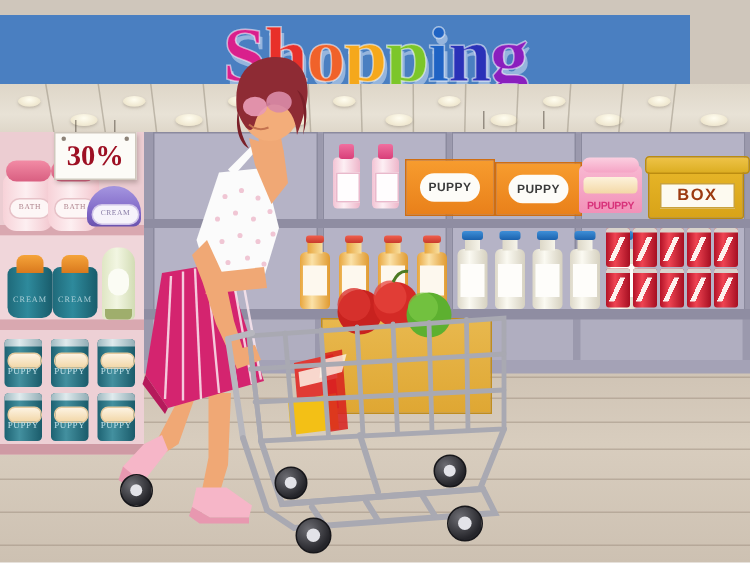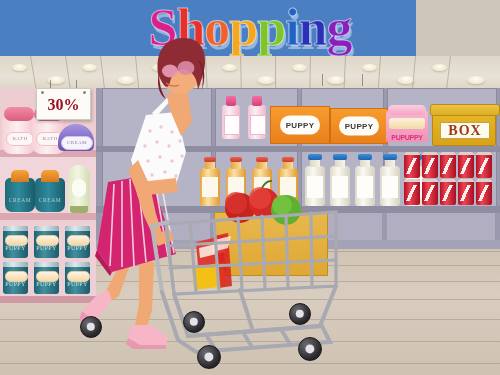--- a/index.html
+++ b/index.html
@@ -1,20 +1,20 @@
 <!DOCTYPE html>
 <html><head>
 <meta charset="utf-8">
 <style>
   html,body{margin:0;padding:0;background:#fff;}
   body{font-family:"Liberation Sans",sans-serif;}
   #scene{position:relative;width:500px;height:375px;overflow:hidden;background:#cfc6bb;}
 
   
-  .banner{position:absolute;left:0;top:0;width:416px;height:60px;background:#4a7fc1;overflow:hidden;}
+  .banner{position:absolute;left:0;top:10px;width:460px;height:60px;background:#4a7fc1;overflow:hidden;}
   .title{position:absolute;left:0;top:-2px;width:500px;text-align:center;
          font-family:"Liberation Serif",serif;font-weight:bold;font-size:52px;letter-spacing:-1px;
          white-space:nowrap;line-height:60px;}
   .title span{display:inline-block;-webkit-text-stroke:1px rgba(255,255,255,.55);
               text-shadow:2px 4px 0 rgba(225,235,250,.5);}
 
   
   .ceiling{position:absolute;left:0;top:56px;width:500px;height:34px;
            background:linear-gradient(#ded6c8,#e8e2d6 60%,#ddd5c7);}
   .ceilline{position:absolute;top:56px;width:1px;height:34px;background:rgba(140,130,115,.45);
@@ -121,22 +121,22 @@
   .ppbox .stripe{position:absolute;left:3px;top:8px;width:36px;height:11px;border-radius:3px;
                  background:linear-gradient(#fdf2dc,#f3d8a6);}
   .ppbox .txt{position:absolute;left:0;bottom:1px;width:42px;text-align:center;font-size:7px;
               font-weight:bold;color:#d8327a;font-family:"Liberation Sans",sans-serif;letter-spacing:-.3px;}
 
   .ybox{position:absolute;width:62px;height:34px;background:linear-gradient(#e7b629,#d8a318);
         border:1px solid #b8880d;border-radius:2px;}
   .ybox .lid{position:absolute;left:-3px;top:-7px;width:68px;height:10px;border-radius:3px;
              background:linear-gradient(#eec348,#dcae22);border:1px solid #bb8c10;}
   .ybox .lbl{position:absolute;left:7px;top:11px;width:48px;height:15px;background:#fdfaf0;
-             border:1px solid #c9a23e;font-size:14px;font-weight:bold;color:#9c3a10;
-             text-align:center;line-height:15px;font-family:Liberation Serif, serif;letter-spacing:1px;}
+             border:1px solid #c9a23e;font-size:11px;font-weight:bold;color:#9c3a10;
+             text-align:center;line-height:15px;font-family:Liberation Sans, sans-serif;letter-spacing:1px;}
 
   .soda{position:absolute;width:16px;height:26px;border-radius:2px;
         background:linear-gradient(90deg,#b31227,#ef4452 38%,#a60f22);}
   .soda .top{position:absolute;left:0;top:0;width:16px;height:3px;background:#d9d3cc;border-radius:2px 2px 0 0;}
   .soda .sw{position:absolute;left:2px;top:6px;width:12px;height:16px;
             background:linear-gradient(115deg,transparent 38%,#fdf1ee 38%,#fdf1ee 56%,transparent 56%);}
   .wheel{position:absolute;border-radius:50%;background:radial-gradient(circle at 35% 32%,#6e6e74,#25252a 70%);
          border:1px solid #17171b;}
   .wheel::after{content:"";position:absolute;left:50%;top:50%;transform:translate(-50%,-50%);
                 width:42%;height:42%;border-radius:50%;background:#e3e3e8;}
@@ -397,21 +397,21 @@
           <div class="txt">PUPPY</div>
         </div>
       </div>
   </div>
 
   <div class="signstr" style="left:50px;top:80px;height:9px;"></div>
   <div class="signstr" style="left:76px;top:80px;height:9px;"></div>
   <div class="sign" style="left:36px;top:88px;width:53px;height:30px;">
     <div class="pin" style="left:4px"></div>
       <div class="pin" style="right:4px"></div>
-    <div class="txt" style="top:5px;font-size:16px;line-height:22px;">30%</div>
+    <div class="txt" style="top:5px;font-size:19px;line-height:22px;">30%</div>
   </div>
 
   <div class="signstr" style="left:322px;top:74px;height:12px;"></div>
   <div class="signstr" style="left:362px;top:74px;height:12px;"></div>
 
   <svg width="500" height="375" viewBox="0 0 500 375" style="position:absolute;left:0;top:0;">
 
     <path d="M118 268 L131 262 L119 296 L99 309 L92 302 L106 291 Z" fill="#f0a875"></path>
 
     <path d="M96 296 L108 290 L112 300 L95 322 L84 320 L82 311 Z" fill="#f6b6c8"></path>

